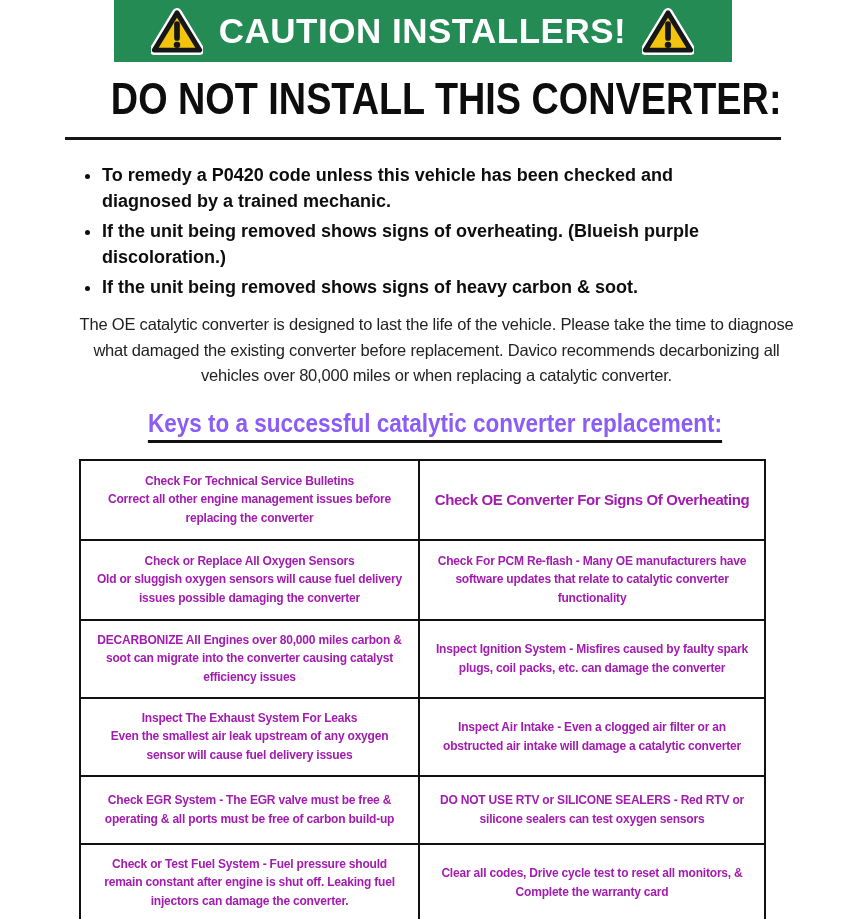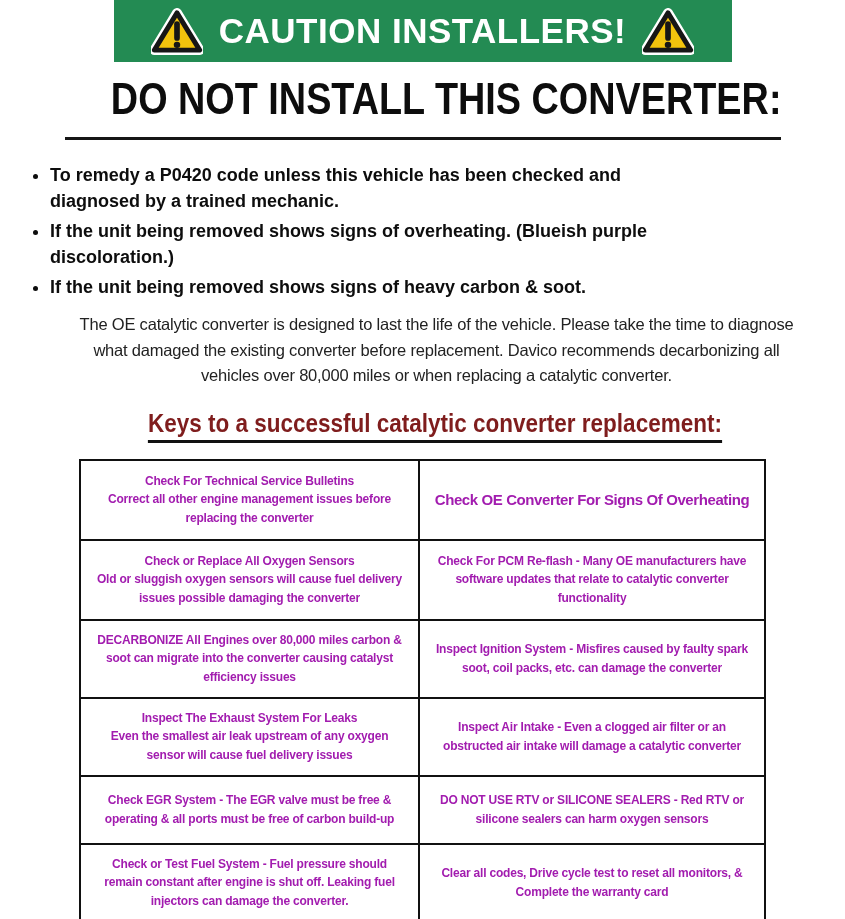--- a/index.html
+++ b/index.html
@@ -48,21 +48,21 @@
 
   .divider {
     width: 716px; height: 3px;
     background: #161616;
     margin: 13px auto 0;
   }
 
   
   .warning-list {
     margin: 22px 0 0;
-    padding-left: 50px;
+    padding-left: 102px;
   }
   .warning-list li {
     font-weight: bold;
     font-size: 18px;
     line-height: 1.45;
     white-space: pre;
     margin-bottom: 4px;
     color: #0d0d0d;
   }
 
@@ -77,21 +77,21 @@
     color: #222;
     padding-left: 28px;
   }
 
   
   .keys-heading {
     margin: 20px 0 0;
     text-align: center;
     font-size: 25px;
     font-weight: bold;
-    color: #7f1d1d;
+    color: #8b5cf6;
     padding-left: 25px;
   }
   .squeeze2 {
     display: inline-block;
     transform: scaleX(0.9);
     border-bottom: 3px solid #111;
     padding-bottom: 2px;
     white-space: nowrap;
   }
 
@@ -184,34 +184,34 @@
 issues possible damaging the converter</td>
         <td>Check For PCM Re-flash - Many OE manufacturers have
 software updates that relate to catalytic converter
 functionality</td>
       </tr>
       <tr>
         <td>DECARBONIZE All Engines over 80,000 miles carbon &amp;
 soot can migrate into the converter causing catalyst
 efficiency issues</td>
         <td>Inspect Ignition System - Misfires caused by faulty spark
-soot, coil packs, etc. can damage the converter</td>
+plugs, coil packs, etc. can damage the converter</td>
       </tr>
       <tr>
         <td>Inspect The Exhaust System For Leaks
 Even the smallest air leak upstream of any oxygen
 sensor will cause fuel delivery issues</td>
         <td>Inspect Air Intake - Even a clogged air filter or an
 obstructed air intake will damage a catalytic converter</td>
       </tr>
       <tr>
         <td>Check EGR System - The EGR valve must be free &amp;
 operating &amp; all ports must be free of carbon build-up</td>
         <td>DO NOT USE RTV or SILICONE SEALERS - Red RTV or
-silicone sealers can harm oxygen sensors</td>
+silicone sealers can test oxygen sensors</td>
       </tr>
       <tr>
         <td>Check or Test Fuel System - Fuel pressure should
 remain constant after engine is shut off.  Leaking fuel
 injectors can damage the converter.</td>
         <td>Clear all codes,  Drive cycle test to reset all monitors, &amp;
 Complete the warranty card</td>
       </tr>
     </tbody>
   </table>

